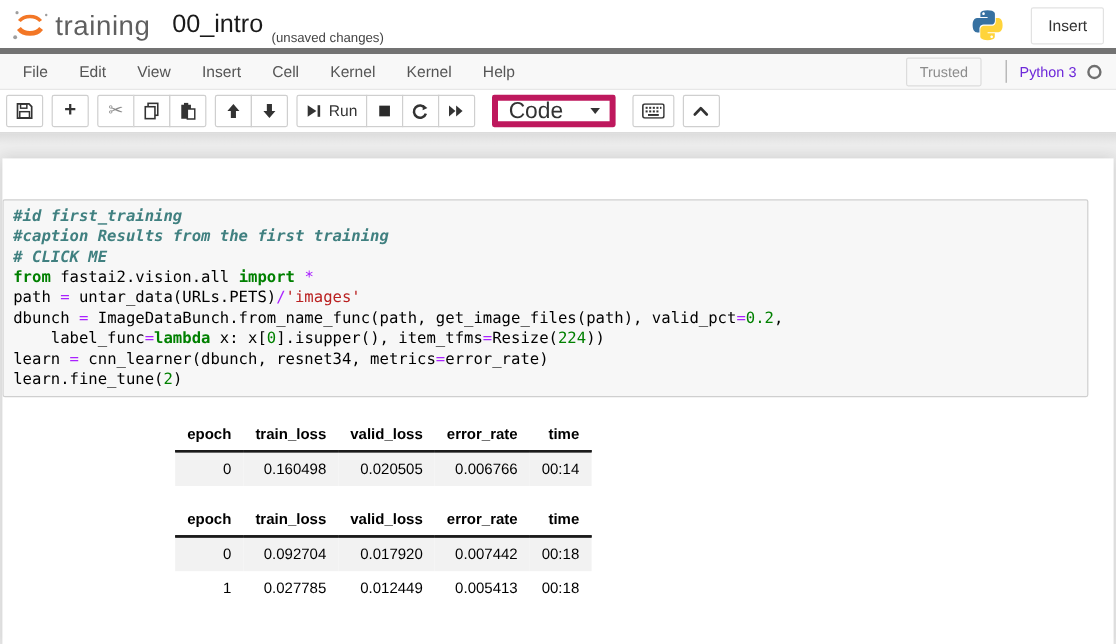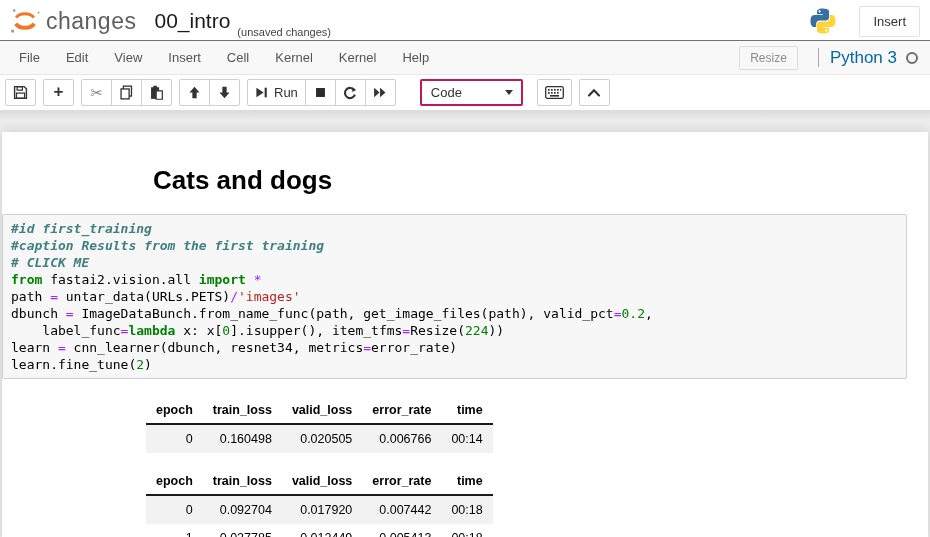--- a/index.html
+++ b/index.html
@@ -13,49 +13,49 @@
   .jupyter-logo{display:flex;align-items:center;cursor:pointer;}
   .logo-text{font-size:23px;color:#5f5f5f;margin-left:4px;letter-spacing:0.5px;}
   .nb-title{font-size:21px;color:#1a1a1a;margin-left:18px;}
   .checkpoint{font-size:11px;color:#444;margin-left:7px;position:relative;top:11px;}
   .header-right{display:flex;align-items:center;}
   .python-big-logo{margin-right:22px;}
   .logout-btn{background:#fff;border:1px solid #e2e2e2;border-radius:2px;
     font-size:13px;color:#333;padding:7px 13px;cursor:pointer;font-family:inherit;}
 
   
-  #menubar{height:35px;background:#f8f8f8;border-top:1px solid #737373;
+  #menubar{height:35px;background:#f8f8f8;border-top:5px solid #737373;
     border-bottom:1px solid #e7e7e7;display:flex;align-items:center;
     justify-content:space-between;padding:0 12px 0 6px;gap:28px;}
   .menu-left{display:flex;align-items:center;height:100%;}
   .menu-item{font-size:13px;color:#555;padding:0 13px;line-height:33px;cursor:pointer;}
   .menu-right{display:flex;align-items:center;}
   .trusted-btn{border:1px solid #dcdcdc;background:transparent;color:#8c8c8c;
     font-size:12px;padding:4px 10px;border-radius:2px;margin-right:20px;font-family:inherit;}
   .kernel-sep{width:1px;height:19px;background:#aaa;margin-right:11px;}
-  .kernel-name{font-size:17px;color:#0369a1;margin-right:9px;}
+  .kernel-name{font-size:12px;color:#6d28d9;margin-right:9px;}
   .kernel-circle{width:12px;height:12px;border:2px solid #6f6f6f;border-radius:50%;display:inline-block;}
 
   
   #toolbar{background:#fff;padding:4px 0 4px 5px;border-bottom:1px solid #dcdcdc;
     display:flex;align-items:center;}
   .btn-group{display:flex;margin-right:7px;}
   .tbtn{height:27px;min-width:31px;background:#fff;border:1px solid #cfcfcf;
     display:flex;align-items:center;justify-content:center;padding:0 7px;
     color:#333;cursor:pointer;font-family:inherit;font-size:13px;}
   .btn-group .tbtn{border-radius:0;margin-left:-1px;}
   .btn-group .tbtn:first-child{border-radius:2px 0 0 2px;margin-left:0;}
   .btn-group .tbtn:last-child{border-radius:0 2px 2px 0;}
   .btn-group .tbtn:only-child{border-radius:2px;}
   .plus-glyph{font-size:17px;font-weight:bold;line-height:1;position:relative;top:-1px;}
   .scissors-glyph{font-size:15px;color:#8a8a8a;line-height:1;}
   .run-label{margin-left:6px;}
-  .cell-type-select{height:27px;width:103px;border:2px solid #be185d;border-radius:2px;
+  .cell-type-select{height:27px;width:103px;border:5px solid #be185d;border-radius:2px;
     background:#fff;display:flex;align-items:center;justify-content:space-between;
-    font-size:13px;color:#333;padding:0 8px 0 9px;margin:0 14px 0 17px;cursor:pointer;}
+    font-size:19px;color:#333;padding:0 8px 0 9px;margin:0 14px 0 7px;cursor:pointer;}
   .caret{width:0;height:0;border-left:4px solid transparent;border-right:4px solid transparent;
     border-top:5px solid #333;}
 
   
   #site{height:429px;background:linear-gradient(#dcdcdc,#eee 10px);padding-top:21px;overflow:hidden;}
   #notebook-container{background:#fff;margin:0 2px;height:408px;
     box-shadow:0 0 12px 1px rgba(87,87,87,0.2);padding:13px 0 0 0;overflow:hidden;}
   .cell{display:flex;padding:5px 21px 5px 0;}
   .prompt{width:143px;flex:none;text-align:right;padding-right:10px;
     font-family:"DejaVu Sans Mono",monospace;font-size:13px;color:#303F9F;padding-top:6px;}
@@ -91,21 +91,21 @@
     <div class="jupyter-logo">
       <span class="icon">
         <svg width="34" height="30" viewBox="0 0 44 38">
           <circle cx="8" cy="5.5" r="1.7" fill="#9E9E9E"></circle>
           <circle cx="39.5" cy="8" r="1.3" fill="#9E9E9E"></circle>
           <circle cx="6" cy="32" r="2.1" fill="#9E9E9E"></circle>
           <path d="M10.5 14.5 a 13.5 10.5 0 0 1 23 0" stroke="#F37726" stroke-width="3.8" fill="none"></path>
           <path d="M10 22.5 a 14 11 0 0 0 24 0" stroke="#F37726" stroke-width="5.2" fill="none"></path>
         </svg>
       </span>
-      <span class="logo-text">changes</span>
+      <span class="logo-text">training</span>
     </div>
     <span class="nb-title">00_intro</span>
     <span class="checkpoint">(unsaved changes)</span>
   </div>
   <div class="header-right">
     <span class="icon python-big-logo">
       <svg width="28" height="28" viewBox="0 0 28 28">
         <path fill="#3771A1" d="M13.9 1.5c-6.3 0-5.9 2.8-5.9 2.8v2.9h6v.9H5.6S1.5 7.6 1.5 13.9s3.6 6.1 3.6 6.1h2.1v-2.9s-.1-3.6 3.5-3.6h6s3.4.1 3.4-3.3V4.7s.5-3.2-6.2-3.2zm-3.3 1.8c.6 0 1.1.5 1.1 1.1S11.2 5.5 10.6 5.5 9.5 5 9.5 4.4s.5-1.1 1.1-1.1z"></path>
         <path fill="#FFD43B" d="M14.1 26.5c6.3 0 5.9-2.8 5.9-2.8v-2.9h-6v-.9h8.4s4.1.6 4.1-5.8-3.6-6.1-3.6-6.1h-2.1v2.9s.1 3.6-3.5 3.6h-6s-3.4-.1-3.4 3.3v5.5s-.5 3.2 6.2 3.2zm3.3-1.8c-.6 0-1.1-.5-1.1-1.1s.5-1.1 1.1-1.1 1.1.5 1.1 1.1-.5 1.1-1.1 1.1z"></path>
       </svg>
@@ -119,21 +119,21 @@
       <div class="menu-item">File</div>
       <div class="menu-item">Edit</div>
       <div class="menu-item">View</div>
       <div class="menu-item">Insert</div>
       <div class="menu-item">Cell</div>
       <div class="menu-item">Kernel</div>
       <div class="menu-item">Kernel</div>
       <div class="menu-item">Help</div>
     </div>
   <div class="menu-right">
-    <button class="trusted-btn">Resize</button>
+    <button class="trusted-btn">Trusted</button>
     <span class="kernel-sep"></span>
     <span class="kernel-name">Python 3</span>
     <span class="kernel-circle"></span>
   </div>
 </div>
 
 <div id="toolbar">
   <div class="btn-group">
     <button class="tbtn">
       <span class="icon">
@@ -254,23 +254,20 @@
       </span>
     </button>
   </div>
 </div>
 
 <div id="site">
   <div id="notebook-container">
 
     <div class="cell markdown-cell">
       <div class="prompt"></div>
-      <div class="inner">
-        <h1 class="md-heading">Cats and dogs</h1>
-      </div>
     </div>
 
     <div class="cell code-cell">
       <div class="inner">
         <div class="input-area">
           <pre class="code-pre"><div><span class="tok-com">#id first_training</span></div><div><span class="tok-com">#caption Results from the first training</span></div><div><span class="tok-com"># CLICK ME</span></div><div><span class="tok-kw">from</span><span> fastai2.vision.all </span><span class="tok-kw">import</span><span> </span><span class="tok-op">*</span></div><div><span>path </span><span class="tok-op">=</span><span> untar_data(URLs.PETS)</span><span class="tok-op">/</span><span class="tok-str">'images'</span></div><div><span>dbunch </span><span class="tok-op">=</span><span> ImageDataBunch.from_name_func(path, get_image_files(path), valid_pct</span><span class="tok-op">=</span><span class="tok-num">0.2</span><span>,</span></div><div><span>    label_func</span><span class="tok-op">=</span><span class="tok-kw">lambda</span><span> x: x[</span><span class="tok-num">0</span><span>].isupper(), item_tfms</span><span class="tok-op">=</span><span>Resize(</span><span class="tok-num">224</span><span>))</span></div><div><span>learn </span><span class="tok-op">=</span><span> cnn_learner(dbunch, resnet34, metrics</span><span class="tok-op">=</span><span>error_rate)</span></div><div><span>learn.fine_tune(</span><span class="tok-num">2</span><span>)</span></div></pre>
         </div>
       </div>
     </div>
 

